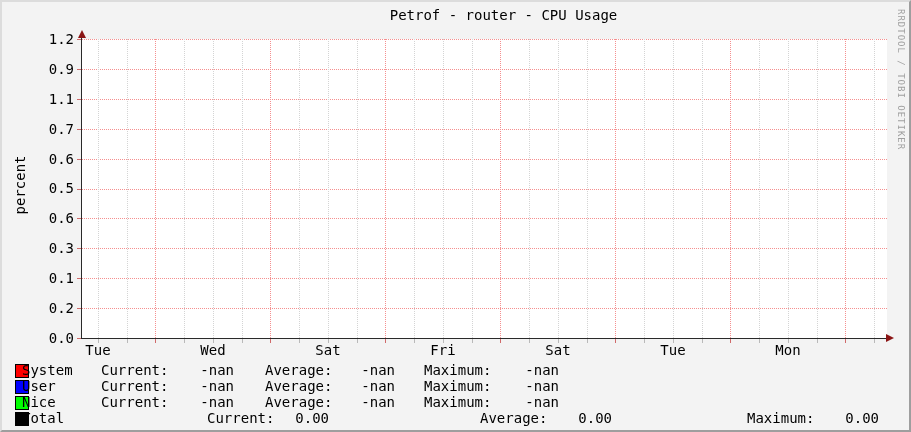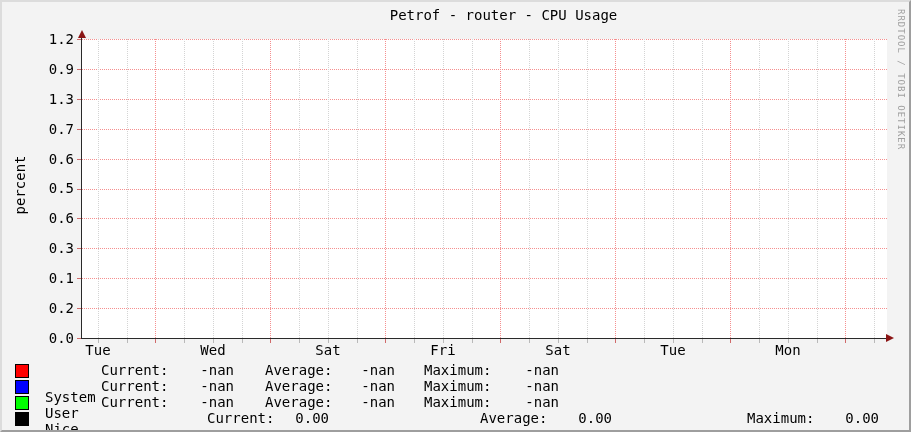--- a/index.html
+++ b/index.html
@@ -32,21 +32,21 @@
   .tick{position:absolute;}
   .ytick{left:75px;width:4px;height:1px;background:#d06a6a;}
   .xtick{top:337px;width:1px;height:4px;}
   .xtick.maj{background:#d06a6a;}
   .xtick.min{background:#b9b9b9;}
   .ylab{position:absolute;width:40px;left:32px;text-align:right;font-size:14px;line-height:16px;height:16px;}
   .xlab{position:absolute;width:80px;top:340px;text-align:center;font-size:14px;line-height:16px;height:16px;}
   .lrow{position:absolute;left:0;width:100%;height:16px;font-size:14px;line-height:15px;white-space:pre;}
   .sw{position:absolute;left:13px;top:1px;width:12px;height:12px;border:1px solid #000;}
   .lcell{position:absolute;top:0;}
-  .lname{left:43px;margin-top:27px;}
+  .lname{left:20px;}
   .cl{left:99px;}  .cv{left:168px;width:64px;text-align:right;}
   .al{left:263px;} .av{left:330px;width:63px;text-align:right;}
   .ml{left:422px;} .mv{left:490px;width:67px;text-align:right;}
   .total .cl{left:205px;} .total .cv{left:250px;width:77px;}
   .total .al{left:478px;} .total .av{left:540px;width:70px;}
   .total .ml{left:745px;} .total .mv{left:807px;width:70px;}
 </style>
 </head>
 <body>
 
@@ -97,21 +97,21 @@
       <div class="vgrid" style="left: 792px; border-left-color: rgb(212, 212, 212);"></div>
     </div>
 
   <div id="yaxis" class="axis"></div>
   <div id="xaxis" class="axis"></div>
   <div id="yarrow" class="arrow"></div>
   <div id="xarrow" class="arrow"></div>
 
   <div class="ylab" style="top:29px">1.2</div>
   <div class="ylab" style="top:59px">0.9</div>
-  <div class="ylab" style="top:89px">1.3</div>
+  <div class="ylab" style="top:89px">1.1</div>
   <div class="ylab" style="top:119px">0.7</div>
   <div class="ylab" style="top:149px">0.6</div>
   <div class="ylab" style="top:178px">0.5</div>
   <div class="ylab" style="top:208px">0.6</div>
   <div class="ylab" style="top:238px">0.3</div>
   <div class="ylab" style="top:268px">0.1</div>
   <div class="ylab" style="top:298px">0.2</div>
   <div class="ylab" style="top:328px">0.0</div>
 
   <div class="xlab" style="left:56px">Tue</div>

